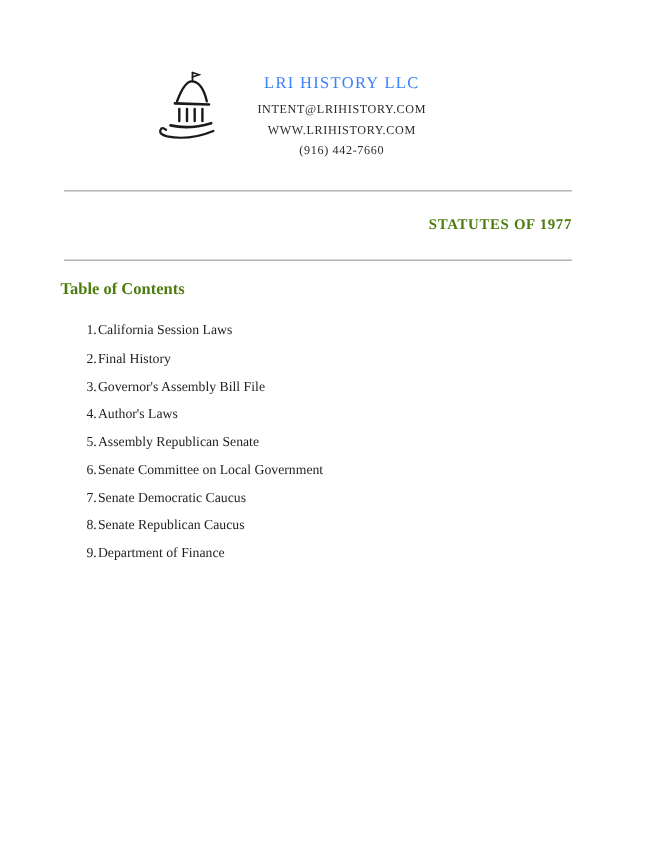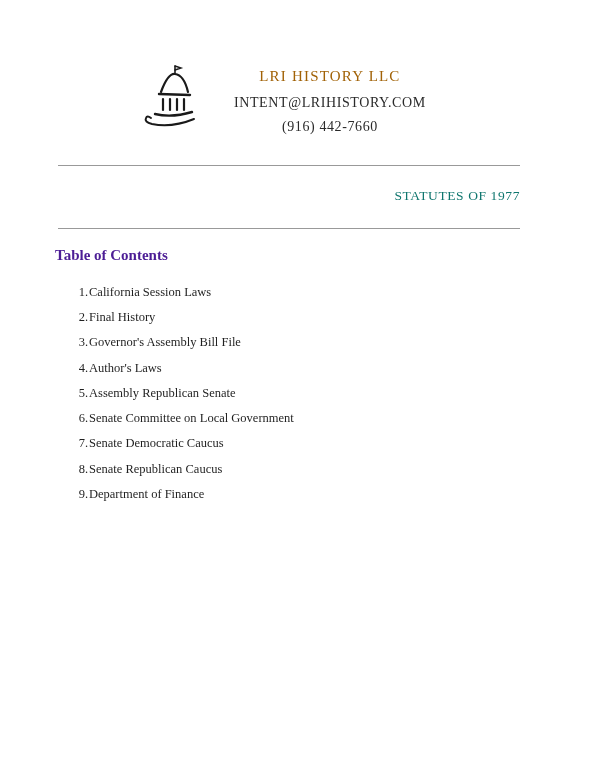--- a/index.html
+++ b/index.html
@@ -30,59 +30,59 @@
     flex: 0 0 auto;
   }
   .header-text {
     text-align: center;
     margin-left: 34px;
     padding-top: 6px;
   }
   .company-name {
     font-size: 15px;
     letter-spacing: 1.2px;
-    color: #a16207;
+    color: #3b82f6;
     margin-bottom: 6px;
   }
   .contact-line {
-    font-size: 14px;
+    font-size: 11px;
     letter-spacing: 0.6px;
     color: #2a2a2a;
     line-height: 1.7;
   }
 
   .rule {
     border: none;
     border-top: 1px solid #999;
     margin: 26px 80px 0 58px;
   }
   .rule-2 {
     margin-top: 20px;
   }
 
   
   .ref-block {
     margin: 18px 80px 0 0;
     text-align: right;
   }
   .ref-line {
-    font-weight: normal;
+    font-weight: bold;
     font-size: 13.5px;
     letter-spacing: 0.6px;
     line-height: 1.8;
-    color: #0f766e;
+    color: #4d7c0f;
     white-space: pre;
   }
 
   
   .toc-title {
     margin: 18px 0 0 55px;
     font-size: 15px;
     font-weight: bold;
-    color: #4c1d95;
+    color: #4d7c0f;
   }
   .toc-list {
     margin: 22px 0 0 70px;
   }
   .toc-item {
     display: flex;
     font-size: 12.5px;
     margin-bottom: 11.5px;
     line-height: 1.1;
     color: #1f1f1f;
@@ -117,20 +117,21 @@
         <path d="M39 37 L39 48" stroke-width="2.2"></path>
         <path d="M46 37 L46 48" stroke-width="2.2"></path>
 
         <path d="M17 52 Q34 56 54 50" stroke-width="2.4"></path>
         <path d="M56 57 Q34 66 14 62 Q6 60 8 56 Q9 53 13 56" stroke-width="2"></path>
       </svg>
     </span>
     <div class="header-text">
       <div class="company-name">LRI HISTORY LLC</div>
       <div class="contact-line">INTENT@LRIHISTORY.COM</div>
+      <div class="contact-line">WWW.LRIHISTORY.COM</div>
       <div class="contact-line">(916) 442-7660</div>
     </div>
   </div>
 
   <hr class="rule">
 
   <div class="ref-block">
     <div class="ref-line">STATUTES OF 1977</div>
   </div>
 

